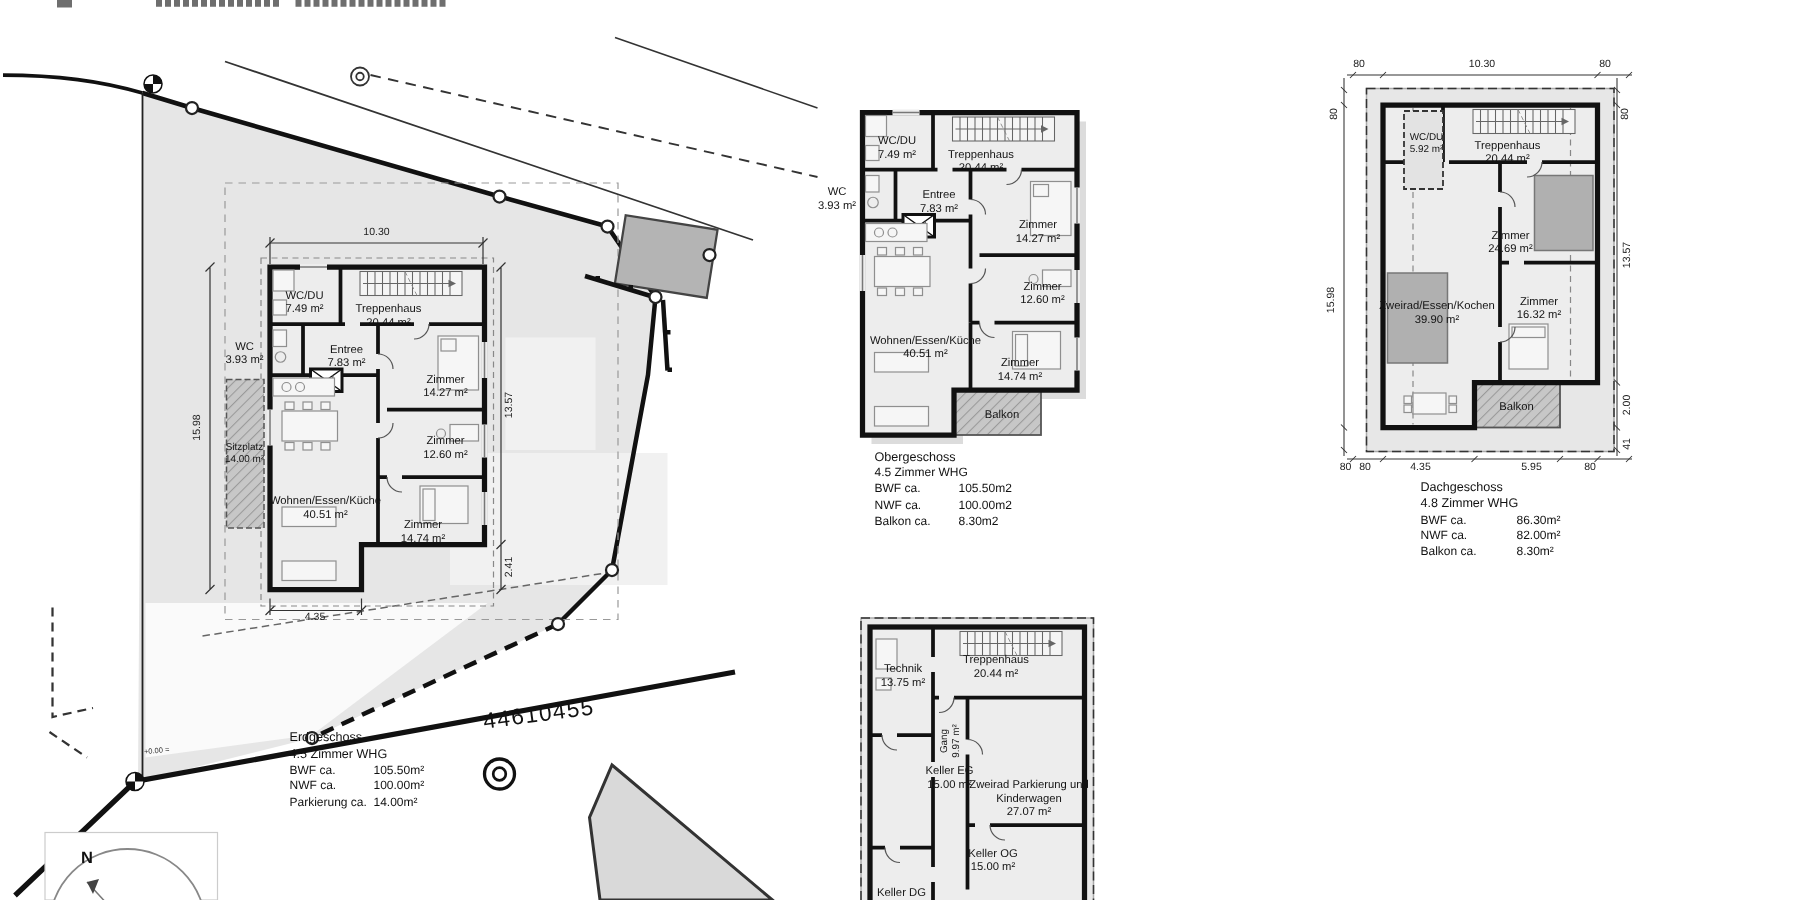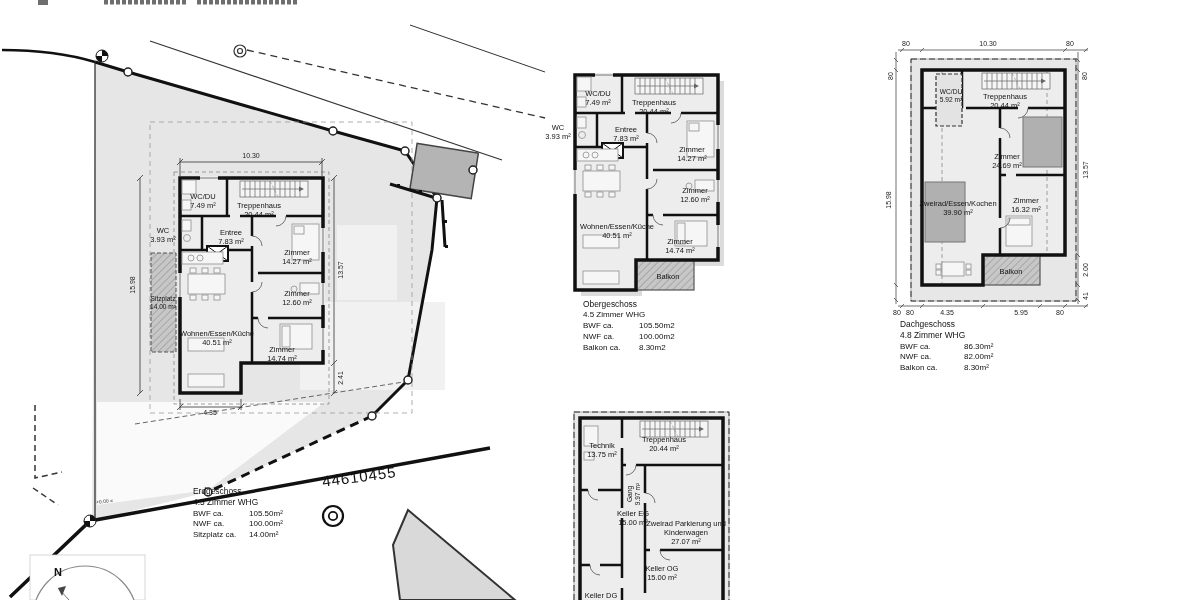--- a/index.html
+++ b/index.html
@@ -325,21 +325,21 @@
   <div class="it">4.5 Zimmer WHG</div>
   <div class="ir">
         <span class="l">BWF ca.</span>
         <span>105.50m²</span>
       </div>
   <div class="ir">
         <span class="l">NWF ca.</span>
         <span>100.00m²</span>
       </div>
   <div class="ir">
-        <span class="l">Sitzplatz ca.</span>
+        <span class="l">Parkierung ca.</span>
         <span>14.00m²</span>
       </div>
 </div>
 
 <div class="rl" style="left:598px;top:98px">
       <span>WC/DU</span>
       <span>7.49 m²</span>
     </div>
 <div class="rl" style="left:654px;top:107px">
       <span>Treppenhaus</span>
@@ -424,21 +424,21 @@
 <div class="dim v" style="left:1084px;top:76px">80</div>
 <div class="dim v" style="left:1085px;top:170px">13.57</div>
 <div class="dim v" style="left:1085px;top:270px">2.00</div>
 <div class="dim v" style="left:1085px;top:296px">41</div>
 <div class="dim" style="left:897px;top:312px">80</div>
 <div class="dim" style="left:910px;top:312px">80</div>
 <div class="dim" style="left:947px;top:312px">4.35</div>
 <div class="dim" style="left:1021px;top:312px">5.95</div>
 <div class="dim" style="left:1060px;top:312px">80</div>
 
-<div class="info wide" style="left:900px;top:319px">
+<div class="info wide" style="left:947px;top:319px">
   <div class="it">Dachgeschoss</div>
   <div class="it">4.8 Zimmer WHG</div>
   <div class="ir">
         <span class="l">BWF ca.</span>
         <span>86.30m²</span>
       </div>
   <div class="ir">
         <span class="l">NWF ca.</span>
         <span>82.00m²</span>
       </div>

